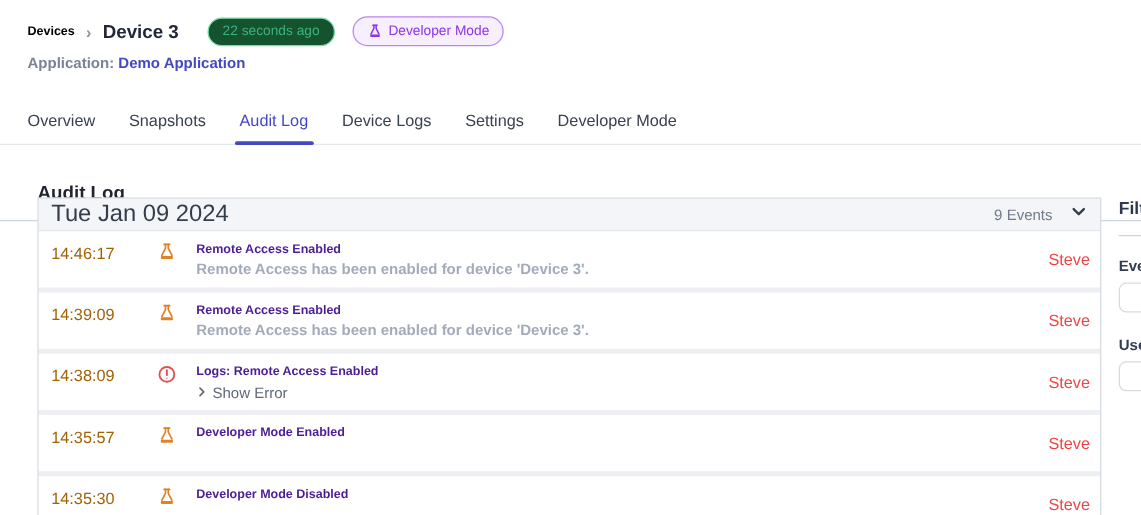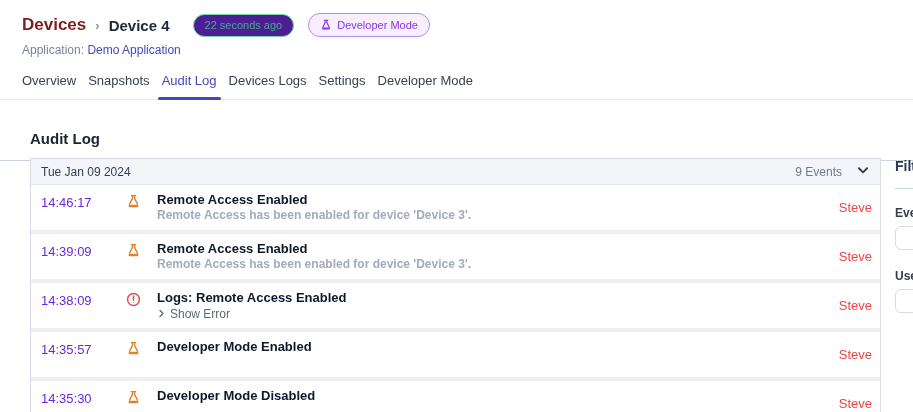--- a/index.html
+++ b/index.html
@@ -2,80 +2,80 @@
 <html><head>
 <meta charset="utf-8">
 <style>
   * { margin:0; padding:0; box-sizing:border-box; }
   html,body { width:913px; height:412px; overflow:hidden; background:#ffffff;
     font-family:"Liberation Sans", sans-serif; color:#333c4a; }
 
   
   .hdr { padding:14px 0 0 22px; position:relative; }
   .crumb-row { display:flex; align-items:center; gap:9px; height:22px; }
-  .crumb-parent { color:#7f1d1d; font-size:17px; font-weight:bold; text-decoration:none; cursor:pointer; }
+  .crumb-parent { color:#000000; font-size:10px; font-weight:bold; text-decoration:none; cursor:pointer; }
   .crumb-sep { color:#8a93a3; font-size:13px; font-weight:bold; }
   .crumb-current { color:#222838; font-size:15px; font-weight:bold; }
   .badges { display:flex; align-items:center; gap:14px; margin-left:14px; }
   .badge { display:inline-flex; align-items:center; gap:5px; font-size:11px; line-height:1;
     padding:5px 11px; border-radius:12px; white-space:nowrap; }
-  .badge.green { background:#4c1d95; border:1px solid #79d9a9; color:#3eb181; }
+  .badge.green { background:#14532d; border:1px solid #79d9a9; color:#3eb181; }
   .badge.purple { background:#f7eefe; border:1px solid #b687f0; color:#8d33ea; }
   .badge svg { display:block; }
-  .app-row { margin-top:7px; font-size:12px; color:#7a8494; }
+  .app-row { margin-top:7px; font-size:12px; color:#7a8494;font-weight:bold; }
   .app-link { color:#4348c2; cursor:pointer; }
 
   
-  .tabs { display:flex; gap:12px; padding-left:22px; margin-top:16px;
+  .tabs { display:flex; gap:27px; padding-left:22px; margin-top:32px;
     border-bottom:1px solid #e5e8ee; }
   .tab { font-size:13px; color:#39414f; padding-bottom:11px; position:relative; cursor:pointer; white-space:nowrap; }
   .tab.active { color:#4348c2; }
   .tab.active::after { content:""; position:absolute; left:-4px; right:-4px; bottom:-1px;
     height:3px; border-radius:3px; background:#4348c2; }
 
   
   .page-title { margin:30px 0 0 30px; font-size:15px; font-weight:bold; color:#1f2430; }
   .rule { margin-top:13px; border-top:1px solid #cdd3dc; width:100%; }
 
   .audit-table { position:absolute; left:30px; top:158px; width:851px;
     border:1px solid #d7dbe3; background:#edeff3; }
   .t-head { height:26px; background:#f4f5f8; border-bottom:1px solid #e2e5eb;
     display:flex; align-items:center; padding:0 10px; }
-  .t-date { font-size:12px; color:#333d4e; }
+  .t-date { font-size:19px; color:#333d4e; }
   .t-spacer { flex:1; }
   .t-count { font-size:12px; color:#707a8a; margin-right:14px;text-align:right; }
   .t-chevron { display:flex; align-items:center; cursor:pointer; }
 
   .rows { display:flex; flex-direction:column; gap:4px; }
   .row { background:#ffffff; height:45px; display:flex; align-items:stretch; cursor:default; }
-  .row-time { width:57px; margin-left:10px; padding-top:10px; font-size:13px; color:#6d28d9; flex:none; }
+  .row-time { width:57px; margin-left:10px; padding-top:10px; font-size:13px; color:#a16207; flex:none; }
   .row-icon { width:16px; margin-left:28px; padding-top:9px; flex:none; }
   .row-text { flex:1; margin-left:15px; padding-top:6px; overflow:hidden; }
-  .row-title { font-size:13px; font-weight:bold; color:#0f172a; line-height:17px; white-space:nowrap; }
+  .row-title { font-size:10px; font-weight:bold; color:#4c1d95; line-height:17px; white-space:nowrap; }
   .row-desc { font-size:12px; color:#a3abba; line-height:14px; white-space:nowrap;font-weight:bold; }
   .show-error { display:flex; align-items:center; gap:4px; font-size:12px; color:#5f6876; cursor:pointer; margin-top:1px; }
   .row-user { align-self:center; margin-right:8px; font-size:13px; color:#ef4444; flex:none; }
 
   
   .filter { position:absolute; left:895px; top:158px; width:140px; }
   .filter-title { font-size:14px; font-weight:bold; color:#2c3850; }
   .filter-rule { border-top:1px solid #cdd3dc; margin-top:14px; }
   .filter-label { font-size:12px; font-weight:bold; color:#333d4e; margin-top:17px; }
   .filter-input { margin-top:6px; height:24px; width:130px; background:#fff;
     border:1px solid #d6dae1; border-radius:6px; font-size:12px; padding:0 6px; color:#333c4a; }
   .filter-label.second { margin-top:19px; }
 </style>
 </head>
 <body>
 
 <div class="hdr">
   <div class="crumb-row">
     <a class="crumb-parent">Devices</a>
     <span class="crumb-sep">›</span>
-    <span class="crumb-current">Device 4</span>
+    <span class="crumb-current">Device 3</span>
     <div class="badges">
       <span class="badge green">
         <span>22 seconds ago</span>
       </span>
       <span class="badge purple">
         <span>
           <svg width="12" height="12" viewBox="0 0 24 24" fill="none" stroke="#8d33ea" stroke-width="2.4" stroke-linecap="round" stroke-linejoin="round">
             <path d="M8.5 2.5h7"></path>
               <path d="M10.2 2.5v5L5.6 16.5"></path>
               <path d="M13.8 2.5v5l4.6 9"></path>
@@ -92,21 +92,21 @@
   </div>
 </div>
 
 <div class="tabs">
   <div class="tab"><span>Overview</span></div>
 
   <div class="tab"><span>Snapshots</span></div>
 
   <div class="tab active"><span>Audit Log</span></div>
 
-  <div class="tab"><span>Devices Logs</span></div>
+  <div class="tab"><span>Device Logs</span></div>
 
   <div class="tab"><span>Settings</span></div>
 
   <div class="tab"><span>Developer Mode</span></div>
 </div>
 
 <div class="page-title">Audit Log</div>
 <div class="rule"></div>
 
 <div class="audit-table">

